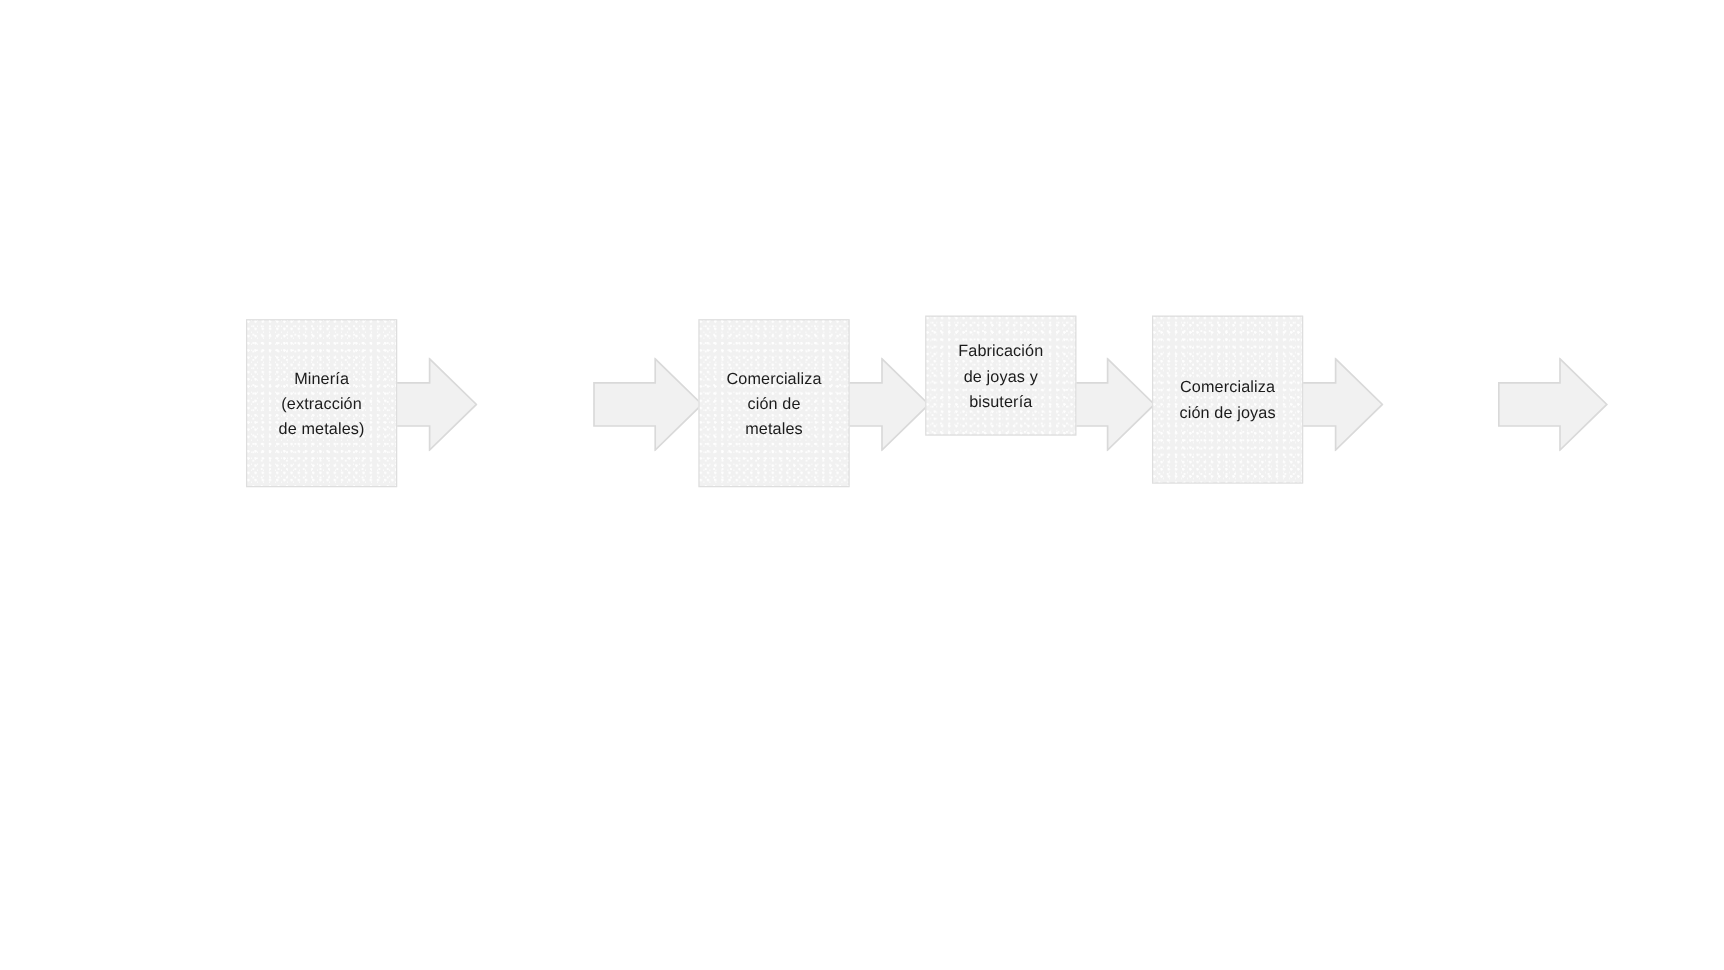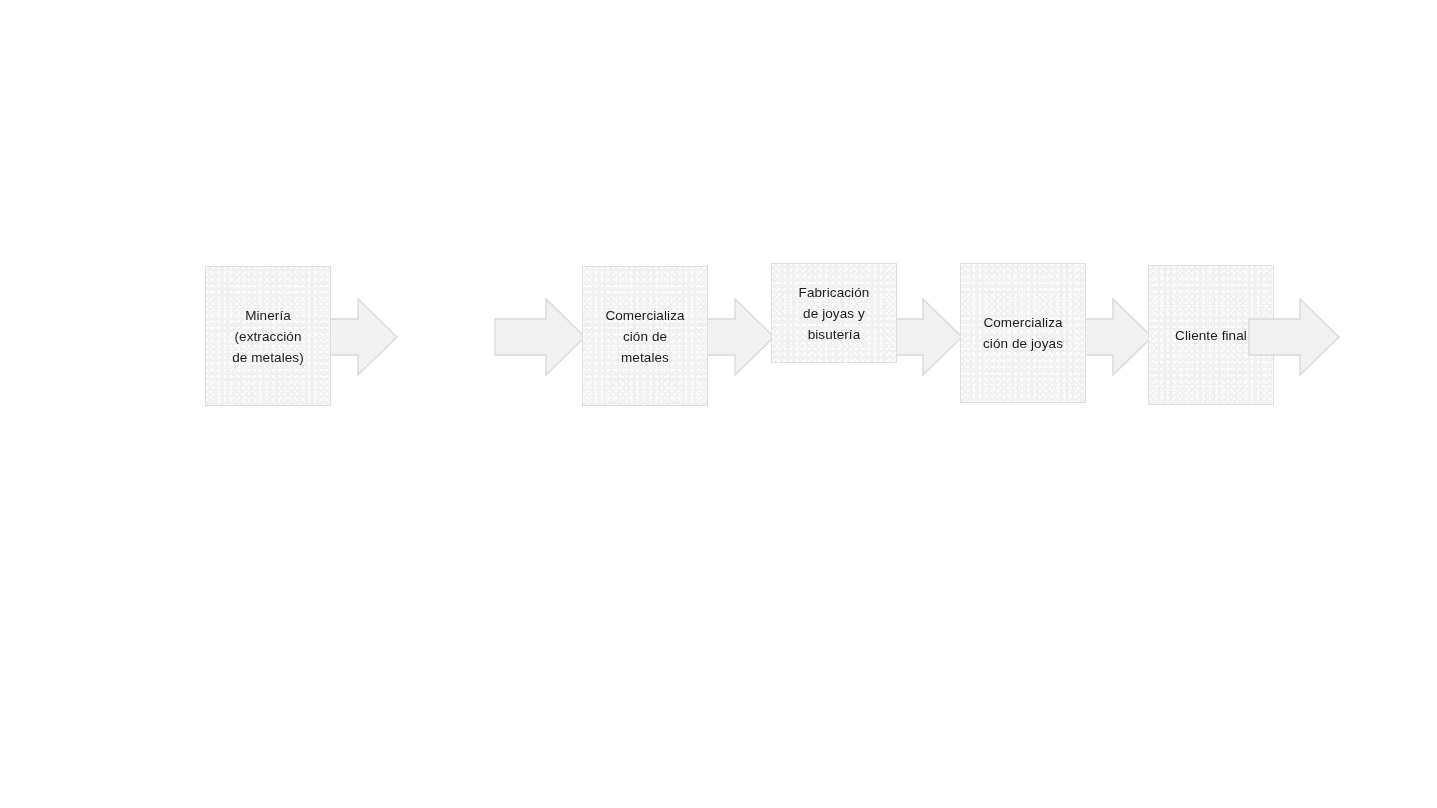--- a/index.html
+++ b/index.html
@@ -131,18 +131,14 @@
 de joyas y
 bisutería</span>
   </div>
 
   <div class="process-box" style="left:960px; top:263px; width:126px; height:140px;">
     <span class="noise"></span>
     <span class="box-label">Comercializa
 ción de joyas</span>
   </div>
 
-  <div class="process-box" style="left:1148px; top:265px; width:126px; height:140px;">
-    <span class="noise"></span>
-    <span class="box-label">Cliente final</span>
-  </div>
 
 </div>
 
 </body></html>

